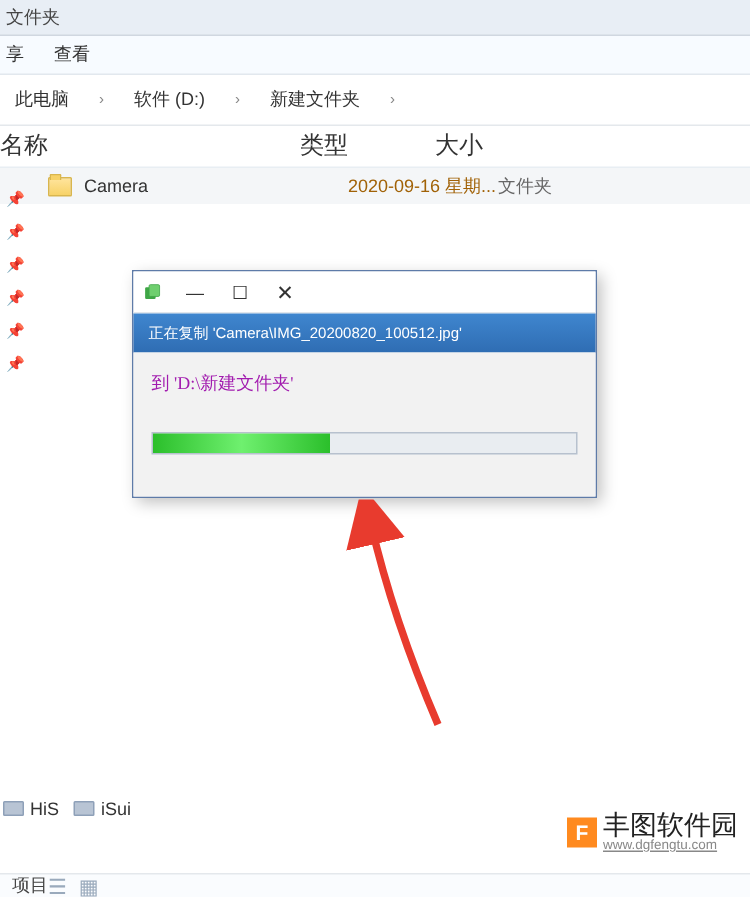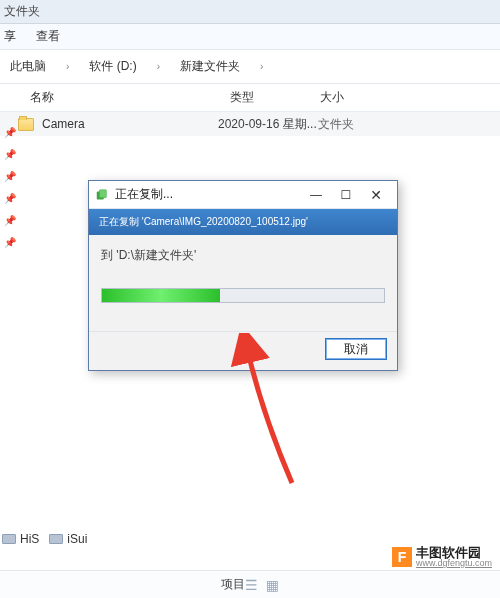--- a/index.html
+++ b/index.html
@@ -8,67 +8,67 @@
 .top-strip { height: 24px; background: #e8eef5; border-bottom: 1px solid #d0d7e0; display: flex; align-items: center; padding-left: 4px; }
 .top-strip span { color: #444; }
 
 .menu-bar { height: 26px; background: #f7fbff; border-bottom: 1px solid #e2e8ee; display: flex; align-items: center; padding-left: 4px; gap: 20px; }
 .menu-bar span { color: #333; }
 
 .breadcrumb-bar { height: 34px; background: #fff; border-bottom: 1px solid #e4e8ec; display: flex; align-items: center; padding: 0 10px; gap: 20px; color: #333; }
 .crumb-sep { color: #888; font-size: 10px; }
 .bc-spacer { flex: 1; }
 
-.col-headers { height: 28px; background: #fff; border-bottom: 1px solid #e8eef3; display: flex; align-items: center; padding-left: 30px; color: #333; font-size: 12px; }
+.col-headers { height: 28px; background: #fff; border-bottom: 1px solid #e8eef3; display: flex; align-items: center; color: #333; font-size: 16px; }
 .col-name { width: 200px; }
 .col-date { width: 100px; }
 .col-type { width: 90px; }
 .col-size { }
 
 .file-list { background: #fff; }
-.file-row { height: 24px; display: flex; align-items: center; padding-left: 18px; background: #f4f6f8; }
+.file-row { height: 24px; display: flex; align-items: center; padding-left: 32px; background: #f4f6f8; }
 .file-icon { width: 16px; height: 13px; margin-right: 8px; background: linear-gradient(#ffe49c,#f7d267); border: 1px solid #d9b64e; border-radius: 1px; position: relative; }
 .file-icon::before { content: ""; position: absolute; top: -3px; left: 0; width: 6px; height: 3px; background: #f7d267; border: 1px solid #d9b64e; border-bottom: none; border-radius: 1px 1px 0 0; }
 .file-name { width: 176px; color: #333; }
-.file-date { width: 100px; color: #404040; }
+.file-date { width: 100px; color: #a16207; }
 .file-type { width: 90px; color: #666; }
 
 .sidebar-left { position: absolute; left: 0; top: 115px; width: 20px; }
 .pin { width: 10px; height: 10px; margin: 12px 4px; color: #5a6a7a; font-size: 10px; }
 
 .sidebar-lists { position: absolute; left: 0; bottom: 52px; display: flex; flex-direction: row; gap: 10px; padding-left: 2px; color: #333; font-size: 12px; }
 .drive-item { display: flex; align-items: center; gap: 4px; }
 .drive-ico { width: 14px; height: 10px; background: #b8c4d4; border: 1px solid #8ea0b8; border-radius: 1px; }
 
-.bottom-bar { position: absolute; bottom: 0; left: 0; right: 0; height: 28px; border-top: 1px solid #e4e8ec; background: #fafcfe; display: flex; align-items: center; padding: 0 8px; color: #444; justify-content: center; }
+.bottom-bar { position: absolute; bottom: 0; left: 0; right: 0; height: 16px; border-top: 1px solid #e4e8ec; background: #fafcfe; display: flex; align-items: center; padding: 0 8px; color: #444; justify-content: flex-start; }
 .view-icons { display: flex; gap: 8px; color: #9aaabc; font-size: 14px; }
 
 
 .dialog { position: absolute; left: 88px; top: 180px; width: 310px; background: #fff; border: 1px solid #5e7ba8; box-shadow: 3px 3px 10px rgba(0,0,0,0.25); }
 .dlg-title { height: 28px; background: #fff; display: flex; align-items: center; padding: 0 6px; border-bottom: 1px solid #e0e6ec; }
 .dlg-ico { width: 14px; height: 14px; margin-right: 6px; display: flex; align-items: center; justify-content: center; }
 .dlg-ico svg { width: 14px; height: 14px; }
 .dlg-title-text { flex: 1; color: #222; font-size: 12px; }
 .win-btns { display: flex; }
 .win-btn { width: 30px; height: 22px; display: flex; align-items: center; justify-content: center; color: #333; font-size: 12px; cursor: default; }
 .win-btn.close { font-size: 14px; }
 
 .dlg-blue { background: linear-gradient(#3f86cf,#2f6db3); color: #fff; padding: 6px 10px; font-size: 10px; white-space: nowrap; overflow: hidden; }
 .dlg-body { padding: 12px 12px 10px 12px; background: #f2f2f2; }
-.dlg-dest { color: #404040; margin-bottom: 24px; font-size: 12px; }
+.dlg-dest { color: #a21caf; margin-bottom: 24px; font-size: 12px; font-family: Liberation Serif, serif; }
 .progress { height: 15px; border: 1px solid #b7c1ce; background: #e9edf1; position: relative; margin-bottom: 18px; }
 .progress-fill { position: absolute; left: 0; top: 0; bottom: 0; width: 42%; background: linear-gradient(90deg,#2bbf2b 0%, #6ff06f 50%, #2bbf2b 100%); }
 .dlg-buttons { display: flex; justify-content: flex-end; padding: 6px 10px 10px; background: #f2f2f2; border-top: 1px solid #e0e4e8; }
 .btn-cancel { min-width: 62px; height: 22px; border: 1px solid #2e74c6; background: #fff; color: #222; font-size: 12px; display: flex; align-items: center; justify-content: center; box-shadow: 0 0 0 1px #7db1ea inset; }
 
 
 .watermark { position: absolute; right: 8px; bottom: 30px; display: flex; align-items: center; gap: 4px; }
 .wm-logo { width: 20px; height: 20px; background: #ff8a1f; display: flex; align-items: center; justify-content: center; color: #fff; font-weight: bold; font-size: 14px; }
 .wm-text { display: flex; flex-direction: column; line-height: 1; }
-.wm-cn { font-size: 13px; font-weight: bold; color: #222; }
+.wm-cn { font-size: 18px; font-weight: normal; color: #222; }
 .wm-url { font-size: 9px; color: #888; text-decoration: underline; }
 
 
 .arrow { position: absolute; left: 142px; top: 333px; width: 170px; height: 160px; pointer-events: none; }
 </style>
 </head>
 <body>
 
 <div class="top-strip">
   <span>文件夹</span>
@@ -133,36 +133,32 @@
 </div>
 
 <div class="dialog">
   <div class="dlg-title">
     <div class="dlg-ico">
       <svg viewBox="0 0 16 16">
           <rect x="2" y="4" width="8" height="9" fill="#3fa646" rx="1"></rect>
           <rect x="5" y="2" width="8" height="9" fill="#6fcf6f" stroke="#3fa646" stroke-width="0.6" rx="1"></rect>
         </svg>
     </div>
-    <div class="dlg-title-text">正在复制...</div>
     <div class="win-btns">
       <div class="win-btn">—</div>
       <div class="win-btn">☐</div>
       <div class="win-btn close">✕</div>
     </div>
   </div>
   <div class="dlg-blue">正在复制 'Camera\IMG_20200820_100512.jpg'</div>
   <div class="dlg-body">
     <div class="dlg-dest">到 'D:\新建文件夹'</div>
     <div class="progress">
       <div class="progress-fill"></div>
     </div>
-  </div>
-  <div class="dlg-buttons">
-    <div class="btn-cancel">取消</div>
   </div>
 </div>
 
 <svg class="arrow" viewBox="0 0 170 160">
   <defs>
     <marker id="ah" markerWidth="12" markerHeight="12" refX="3" refY="4" orient="auto">
       <path d="M0,0 L8,4 L0,8 Z" fill="#e83b2e"></path>
     </marker>
   </defs>
   <path d="M150,150 Q120,80 105,15" stroke="#e83b2e" stroke-width="5" fill="none" marker-end="url(#ah)"></path>

